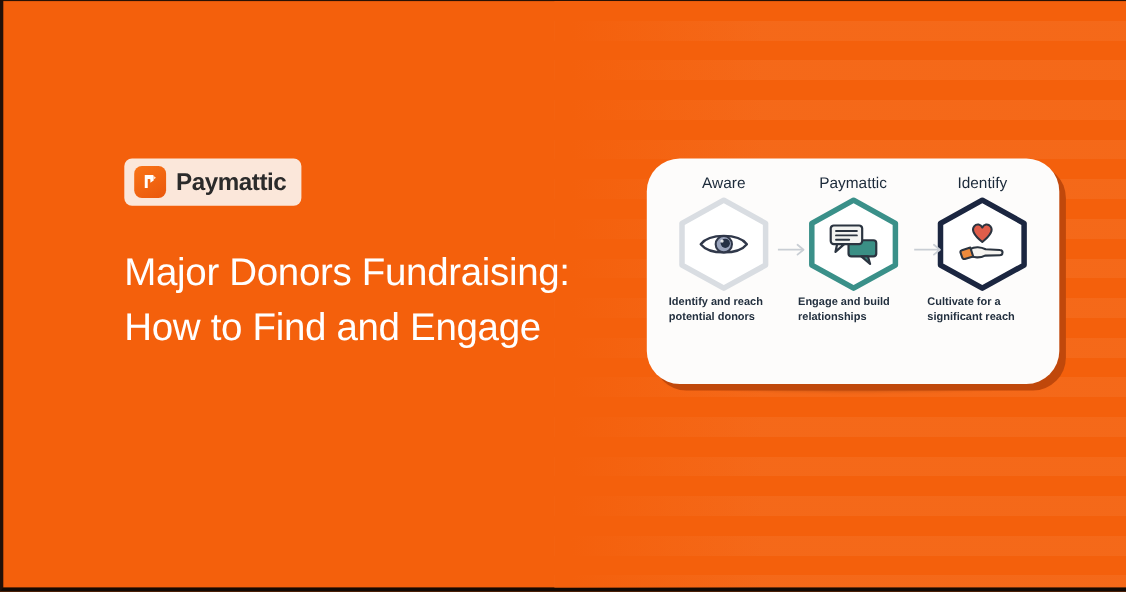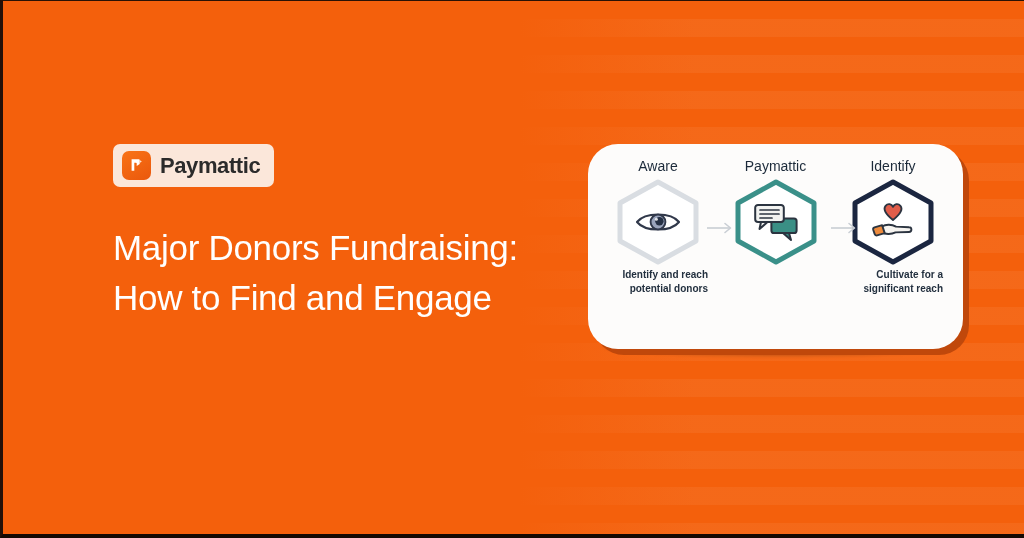--- a/index.html
+++ b/index.html
@@ -165,21 +165,21 @@
     display: flex;
     align-items: center;
     justify-content: center;
   }
   .stage-caption {
     margin-top: 2px;
     font-size: 10px;
     line-height: 1.35;
     font-weight: bold;
     color: #23303F;
-    text-align: right;
+    text-align: left;
     max-width: 100px;
   }
   .arrow {
     position: absolute;
     top: 76px;
     width: 28px;
     height: 12px;
     z-index: 3;
   }
   .arrow.a1 { left: 119px; }
@@ -249,20 +249,21 @@
               <path d="M21 22 h20 a2.6 2.6 0 0 0 2.6 -2.6 v-9.4 a2.6 2.6 0 0 0 -2.6 -2.6 h-20 a2.6 2.6 0 0 0 -2.6 2.6 v9.4 a2.6 2.6 0 0 0 2.6 2.6 z" fill="#3A8F85" stroke="#2B3440" stroke-width="2" stroke-linejoin="round" transform="translate(0,9)"></path>
               <path d="M36 31 l2 7 -8 -7 z" fill="#3A8F85" stroke="#2B3440" stroke-width="2" stroke-linejoin="round"></path>
               <path d="M5 3 h23 a2.8 2.8 0 0 1 2.8 2.8 v11.4 a2.8 2.8 0 0 1 -2.8 2.8 h-23 a2.8 2.8 0 0 1 -2.8 -2.8 v-11.4 a2.8 2.8 0 0 1 2.8 -2.8 z" fill="#F2F3F1" stroke="#2B3440" stroke-width="2" stroke-linejoin="round"></path>
               <path d="M8 20 l-1.5 7 8 -7 z" fill="#F2F3F1" stroke="#2B3440" stroke-width="2" stroke-linejoin="round"></path>
               <line x1="7" y1="8" x2="26" y2="8" stroke="#2B3440" stroke-width="1.7" stroke-linecap="round"></line>
               <line x1="7" y1="12" x2="26" y2="12" stroke="#2B3440" stroke-width="1.7" stroke-linecap="round"></line>
               <line x1="7" y1="16" x2="19" y2="16" stroke="#2B3440" stroke-width="1.7" stroke-linecap="round"></line>
             </svg>
           </span>
         </div>
+        <div class="stage-caption">Engage and build relationships</div>
       </div>
 
       <span class="arrow a2">
         <svg width="28" height="12" viewBox="0 0 28 12" aria-hidden="true">
           <line x1="0" y1="6" x2="23" y2="6" stroke="#C9CED4" stroke-width="1.6"></line>
           <polyline points="18,1.5 23.5,6 18,10.5" fill="none" stroke="#C9CED4" stroke-width="1.6" stroke-linecap="round" stroke-linejoin="round"></polyline>
         </svg>
       </span>
 
       <div class="stage">

